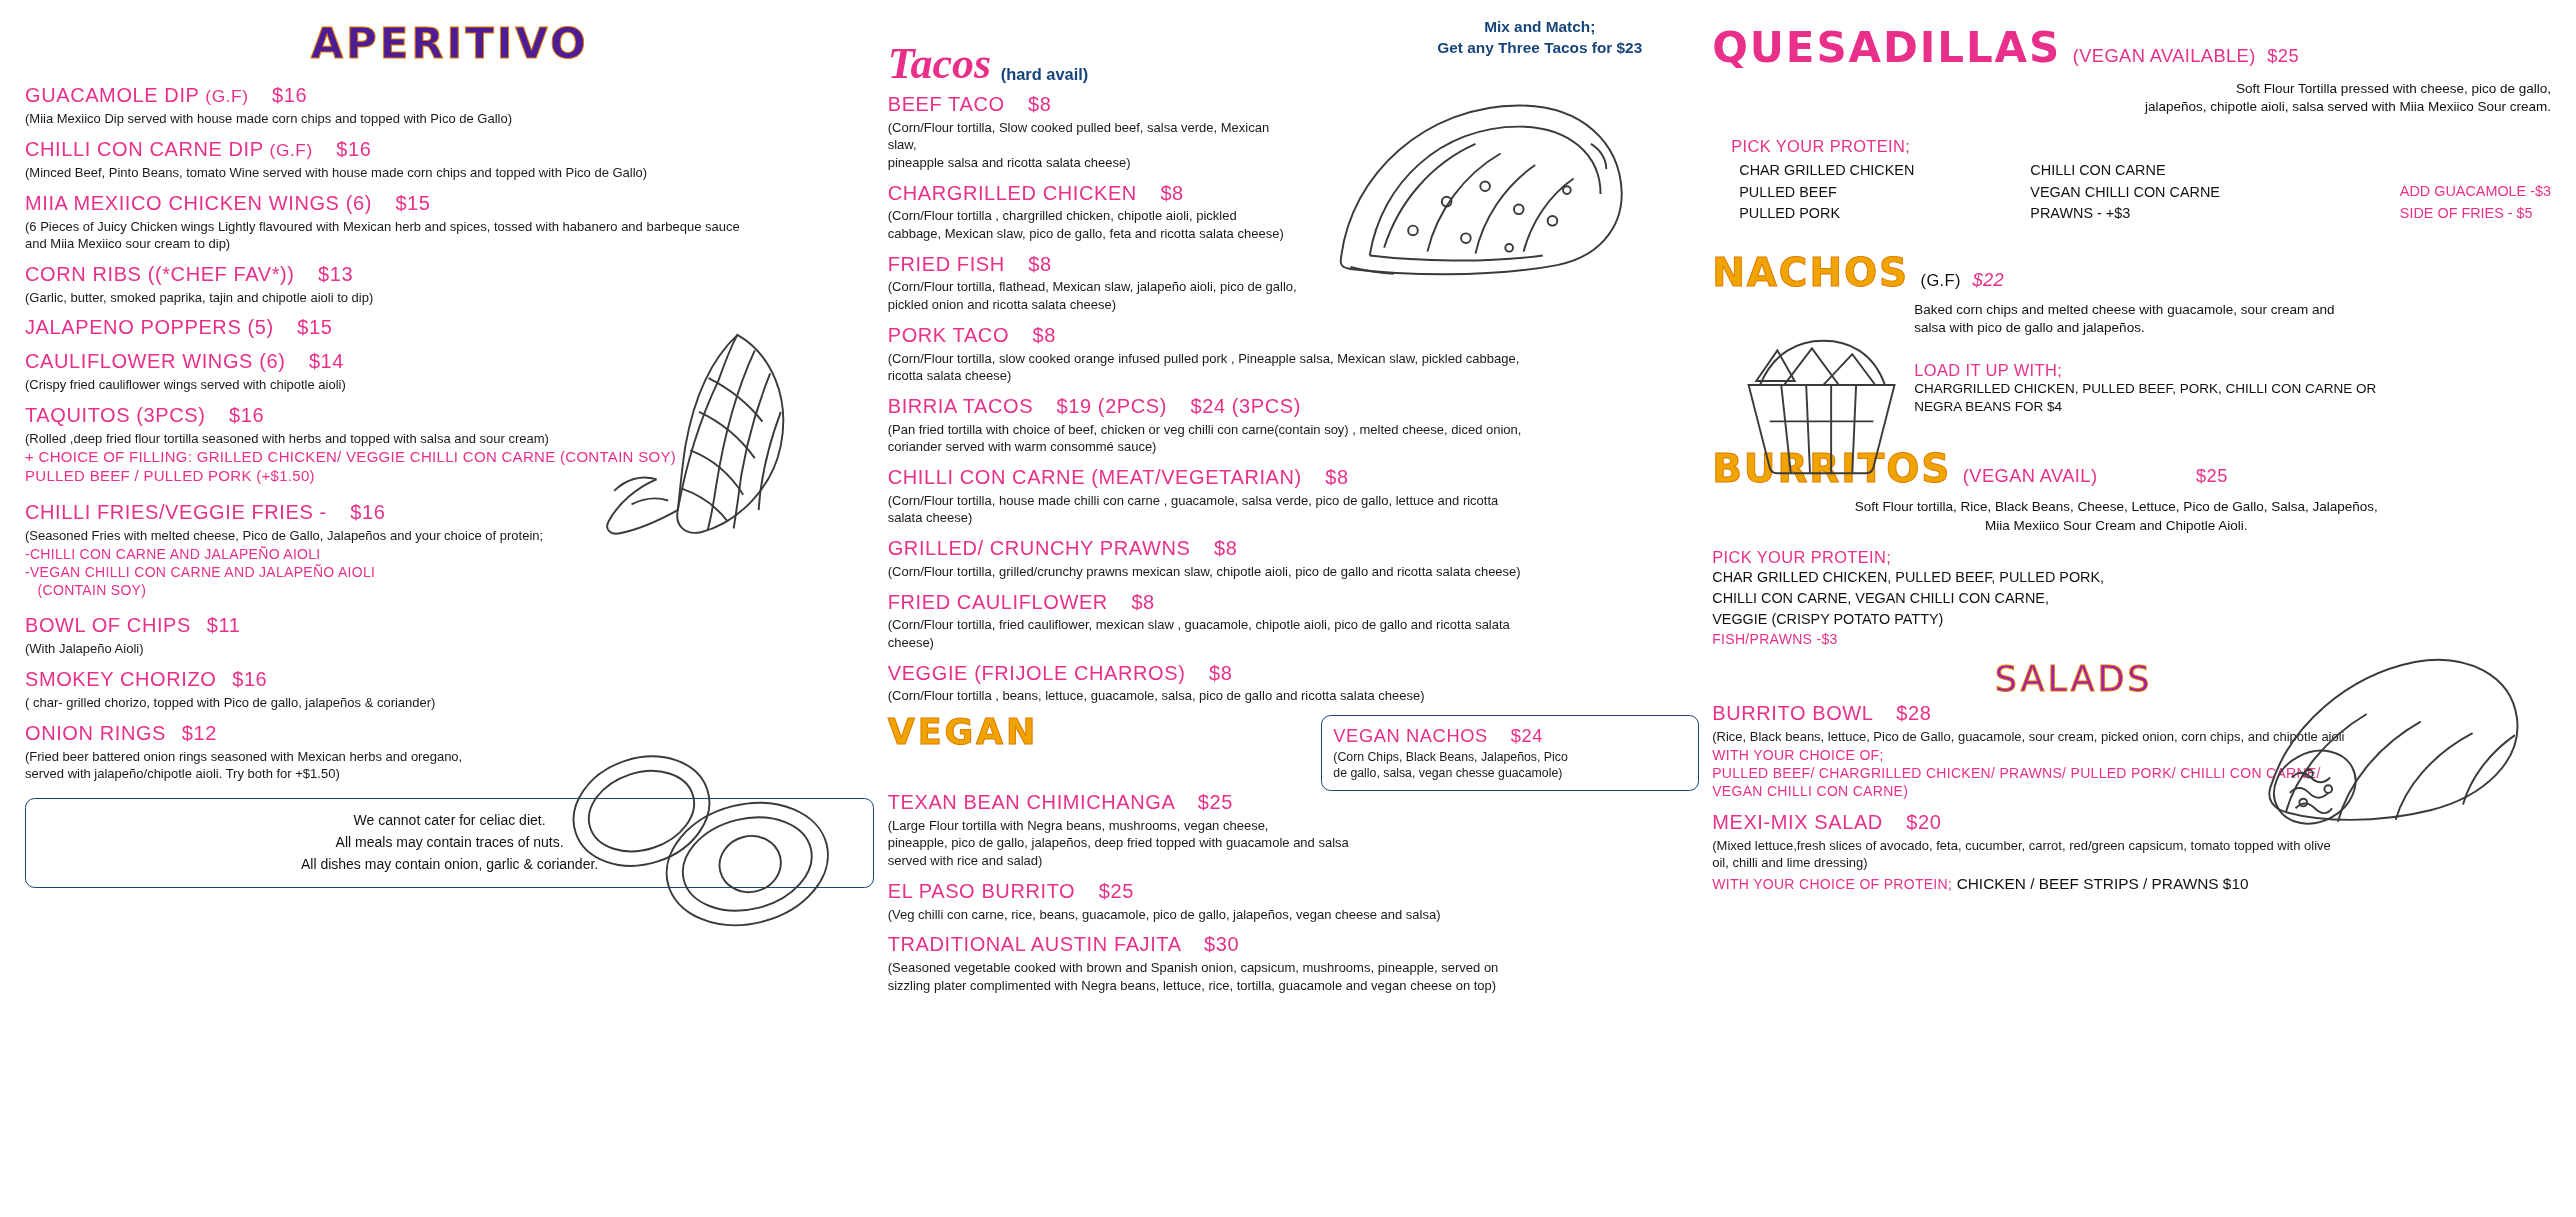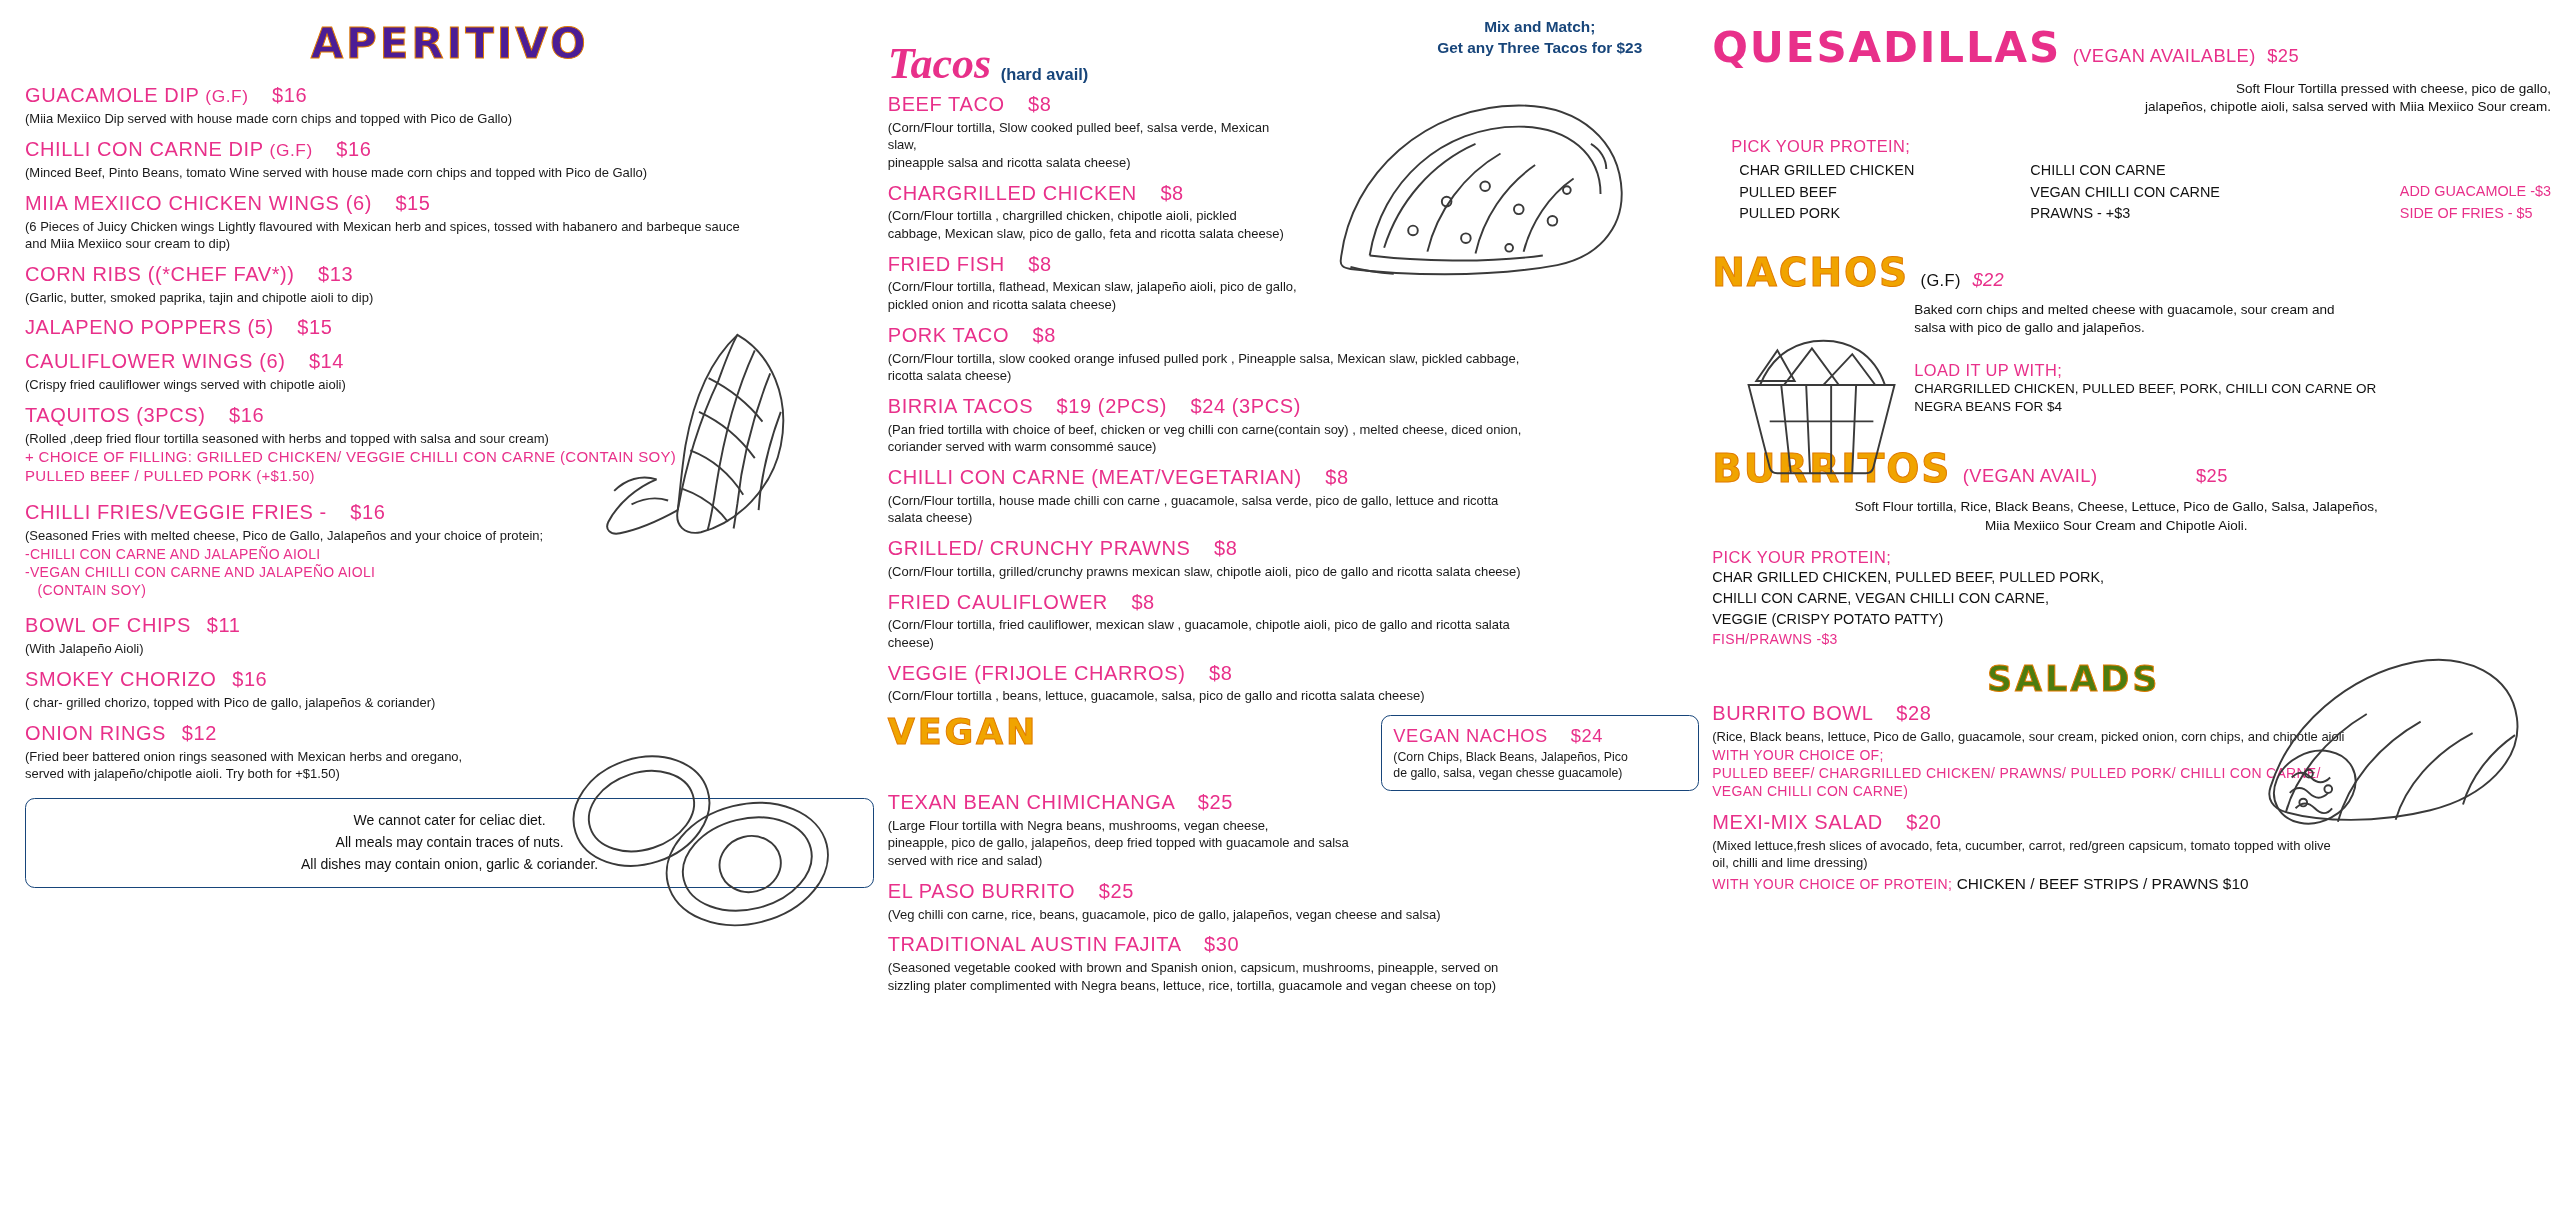--- a/index.html
+++ b/index.html
@@ -74,24 +74,24 @@
     font-size: 39px;
     color: #f0a400;
     -webkit-text-stroke: 1px #e07a00;
     letter-spacing: 1.9px;
     font-weight: 700;
     display: inline-block;
     font-family: "DejaVu Sans", sans-serif;
   }
   .title-salads {
     font-size: 35px;
-    color: #4d7c0f;
+    color: #a21caf;
     -webkit-text-stroke: 1px #e07a00;
     letter-spacing: 2.9px;
-    font-weight: 700;
+    font-weight: 400;
     font-family: "DejaVu Sans", sans-serif;
   }
 
   
   .item { margin-bottom: 10.6px; }
   .item-head {
     color: #e8308a;
     font-size: 20px;
     letter-spacing: 0.6px;
     font-weight: 500;
@@ -144,21 +144,21 @@
   .hardavail {
     color: #17457a;
     font-weight: 700;
     font-size: 16.4px;
     padding-bottom: 5.8px;
   }
   .vegan-nachos-box {
     border: 1.9px solid #17457a;
     border-radius: 9.6px;
     padding: 8.7px 11.6px;
-    width: 318px;
+    width: 378px;
     box-sizing: border-box;
   }
   .vegan-nachos-box .item-head { font-size: 18.3px; text-align: center;}
   .vegan-nachos-box .desc { font-size: 12.3px; text-align: center; max-width: none; }
 
   
   .c3-desc {
     font-size: 13.5px;
     line-height: 1.35;
   }

